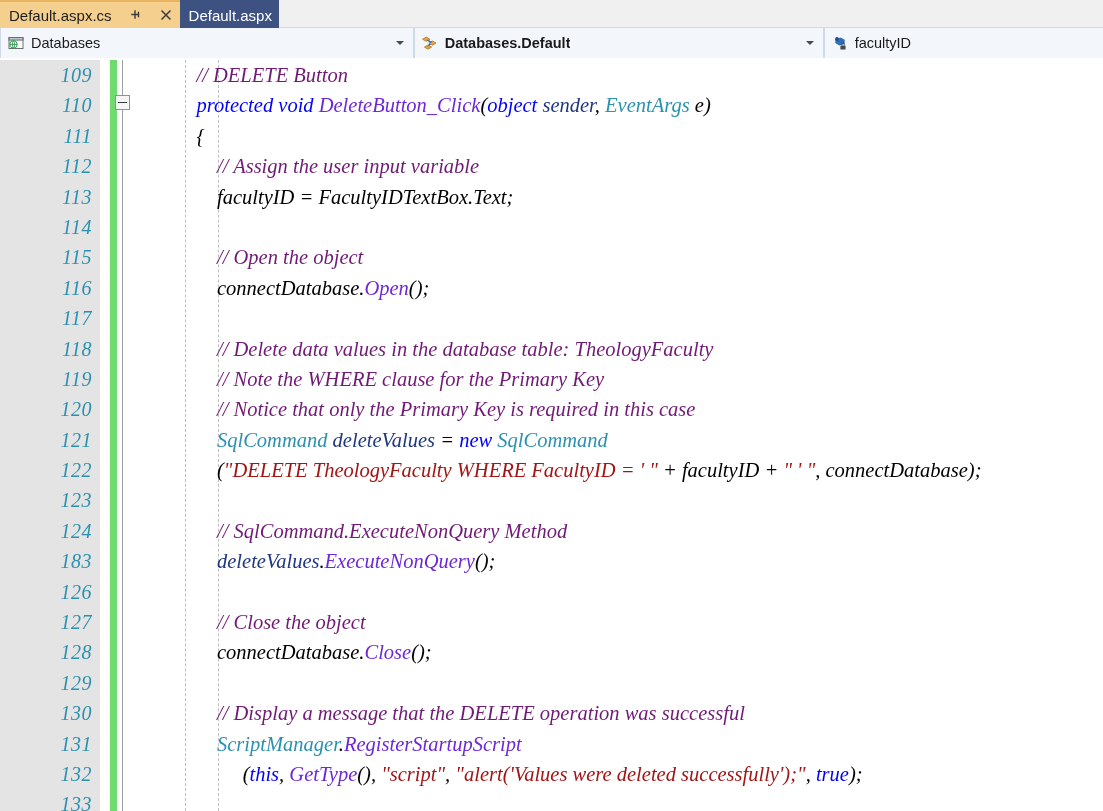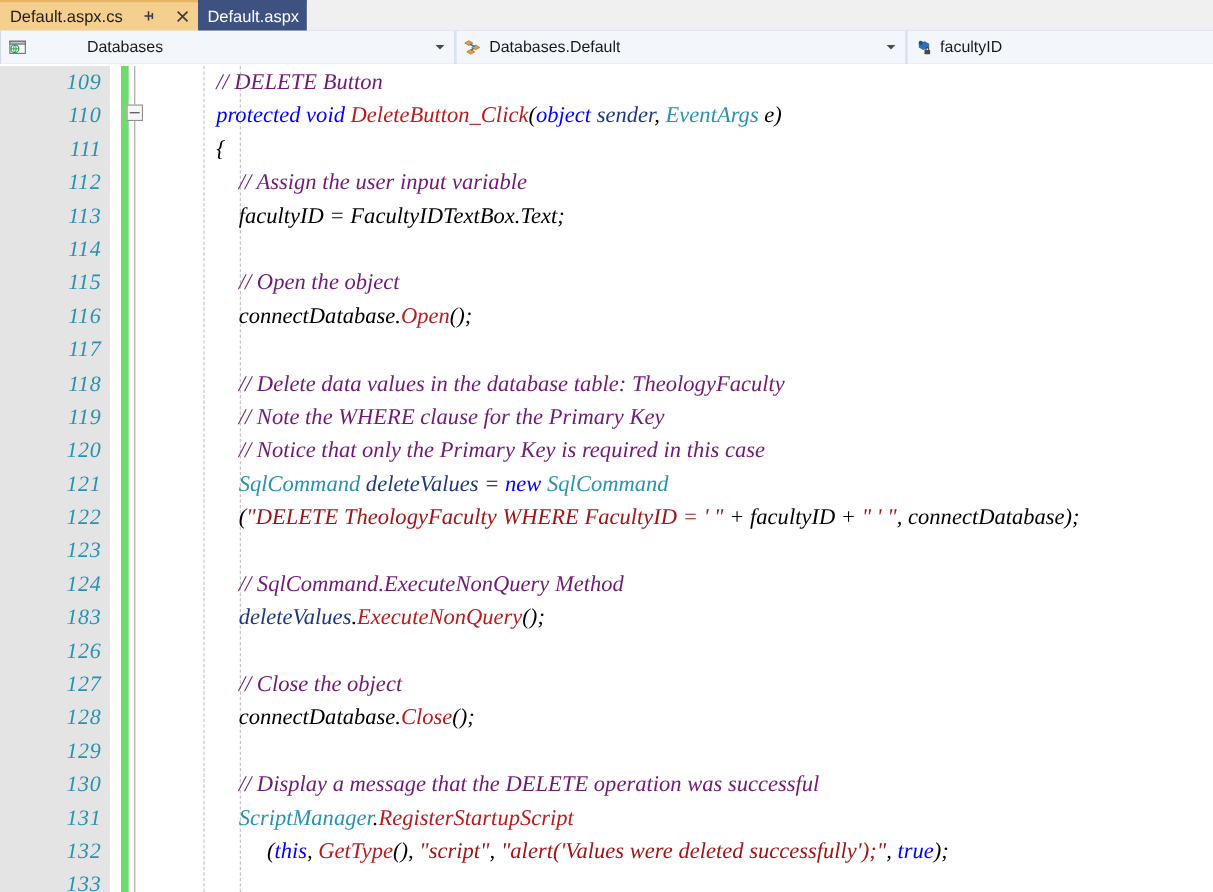--- a/index.html
+++ b/index.html
@@ -73,22 +73,22 @@
     display: flex;
     align-items: center;
     background: #f3f7fc;
     border: 1px solid #cfd9ea;
     border-top: none; border-bottom: none;
     box-sizing: border-box;
     height: 30px;
     position: relative;
     overflow: hidden;
   }
-  .navcombo.c1 { width: 428px; gap: 48px; }
-  .navcombo.c2 { width: 424px; }
+  .navcombo.c1 { width: 428px; }
+  .navcombo.c2 { width: 424px; font-weight: bold; }
   .navcombo.c3 { width: 289px; border-right: none; }
   .navcombo .icon {
     width: 18px; height: 18px;
     margin: 0 6px 0 6px;
     flex: none;
     display: block;
   }
   .navcombo .txt {
     font-size: 14.5px;
     color: #1a1a1a;
@@ -177,21 +177,21 @@
     font-size: 20.5px;
     color: #000000;
     white-space: pre;
   }
   
   .cm  { color: #701a75; }  
   .kw  { color: #0000ff; }  
   .ty  { color: #2b91af; }  
   .st  { color: #a31515; }  
   .pl  { color: #000000; }  
-  .mth { color: #b91c1c; }  
+  .mth { color: #6d28d9; }  
   .fld { color: #1f377f; }  
 </style>
 </head>
 <body>
 
 <div id="app">
 
   <div class="tabstrip">
     <div class="tab active">
       <span class="tab-label">Default.aspx.cs</span>

